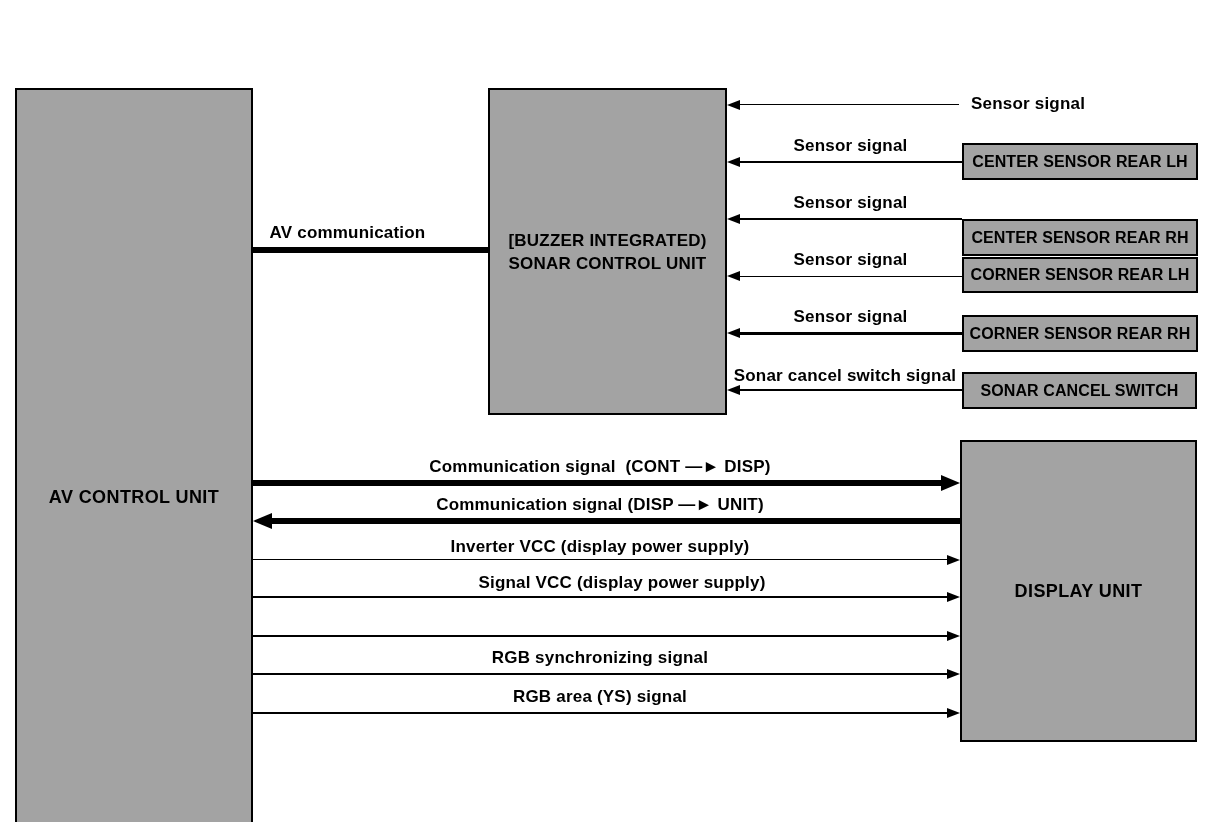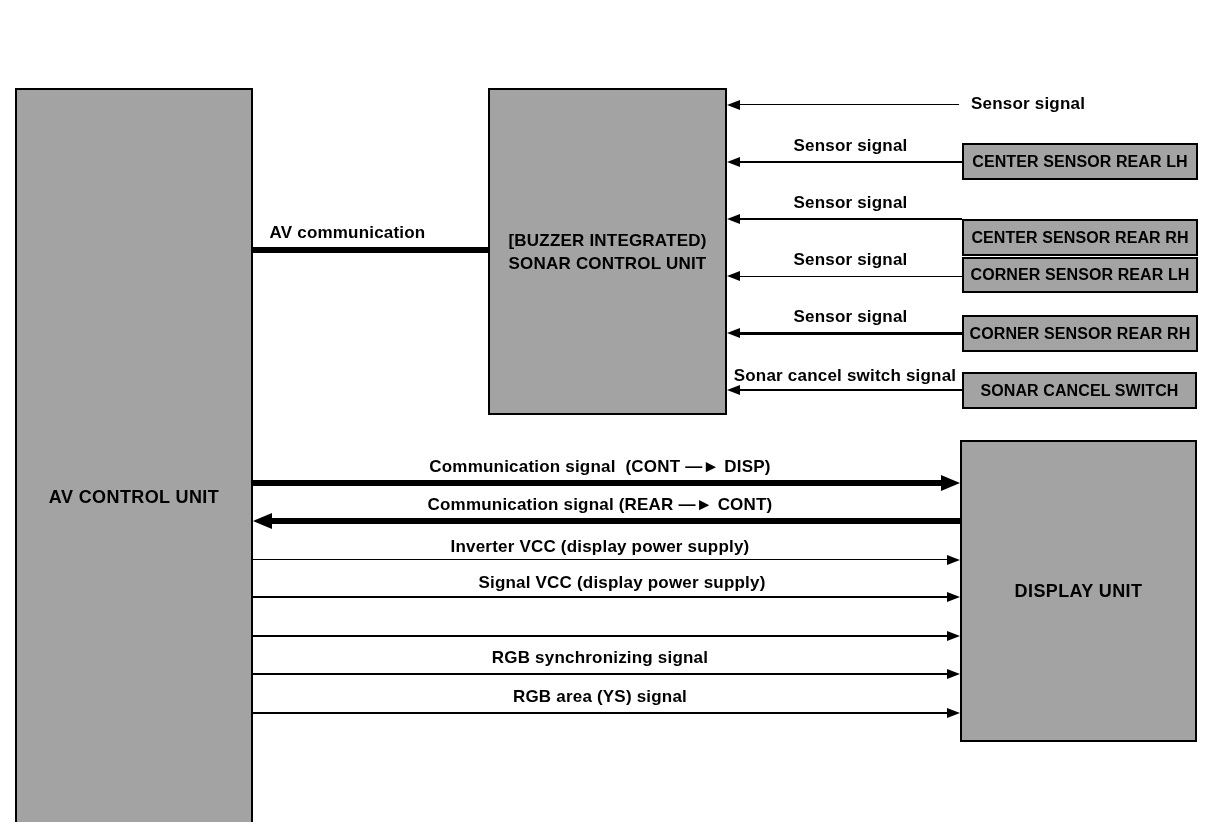--- a/index.html
+++ b/index.html
@@ -104,21 +104,21 @@
 
   <div class="hline" style="left:253px; top:247px; width:237px; height:6px;"></div>
   <div class="lbl centered" style="left:253px; top:223px; width:189px;">AV communication</div>
 
   <div class="hline" style="left:253px; top:480px; width:691px; height:6px;"></div>
   <div class="ah right-lg" style="left:941px; top:475px;"></div>
   <div class="lbl centered" style="left:253px; top:457px; width:694px;">Communication signal  (CONT —► DISP)</div>
 
   <div class="hline" style="left:270px; top:518px; width:690px; height:6px;"></div>
   <div class="ah left-lg" style="left:253px; top:513px;"></div>
-  <div class="lbl centered" style="left:253px; top:495px; width:694px;">Communication signal (REAR —► CONT)</div>
+  <div class="lbl centered" style="left:253px; top:495px; width:694px;">Communication signal (DISP —► UNIT)</div>
 
   <div class="hline" style="left:253px; top:559px; width:694px; height:1px;"></div>
   <div class="ah right-sm" style="left:947px; top:555px;"></div>
   <div class="lbl centered" style="left:253px; top:537px; width:694px;">Inverter VCC (display power supply)</div>
 
   <div class="hline" style="left:253px; top:596px; width:694px; height:2px;"></div>
   <div class="ah right-sm" style="left:947px; top:592px;"></div>
   <div class="lbl centered" style="left:253px; top:573px; width:694px;margin-left:22px;">Signal VCC (display power supply)</div>
 
   <div class="hline" style="left:253px; top:635px; width:694px; height:2px;"></div>

